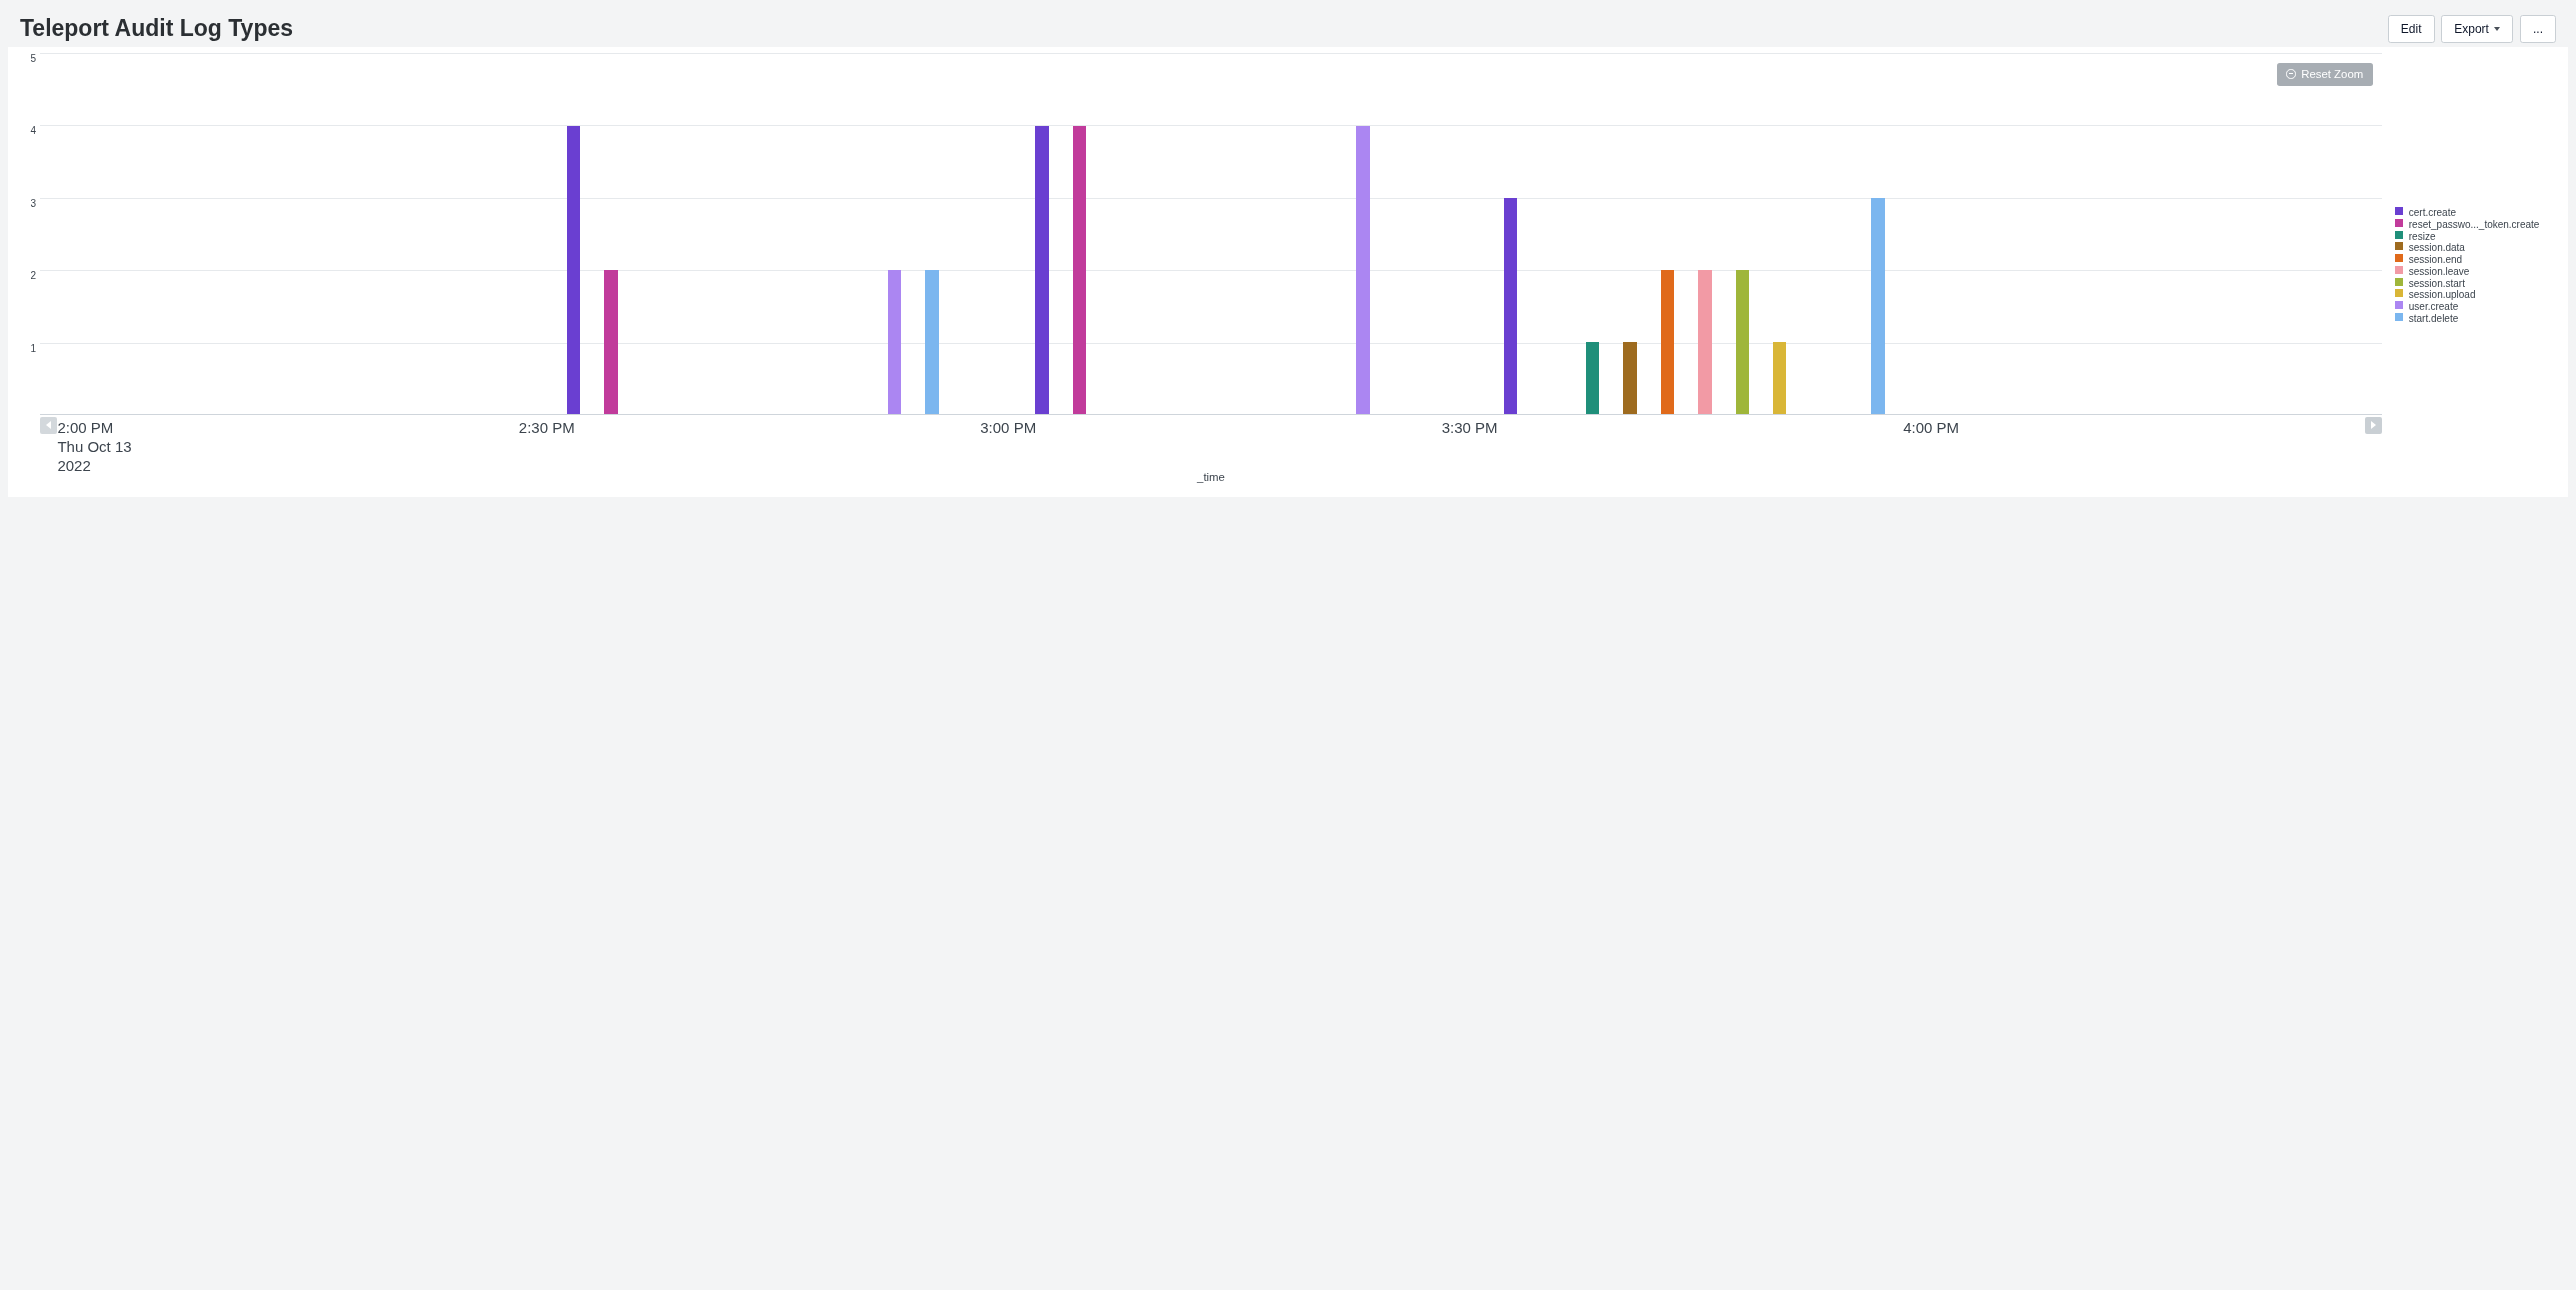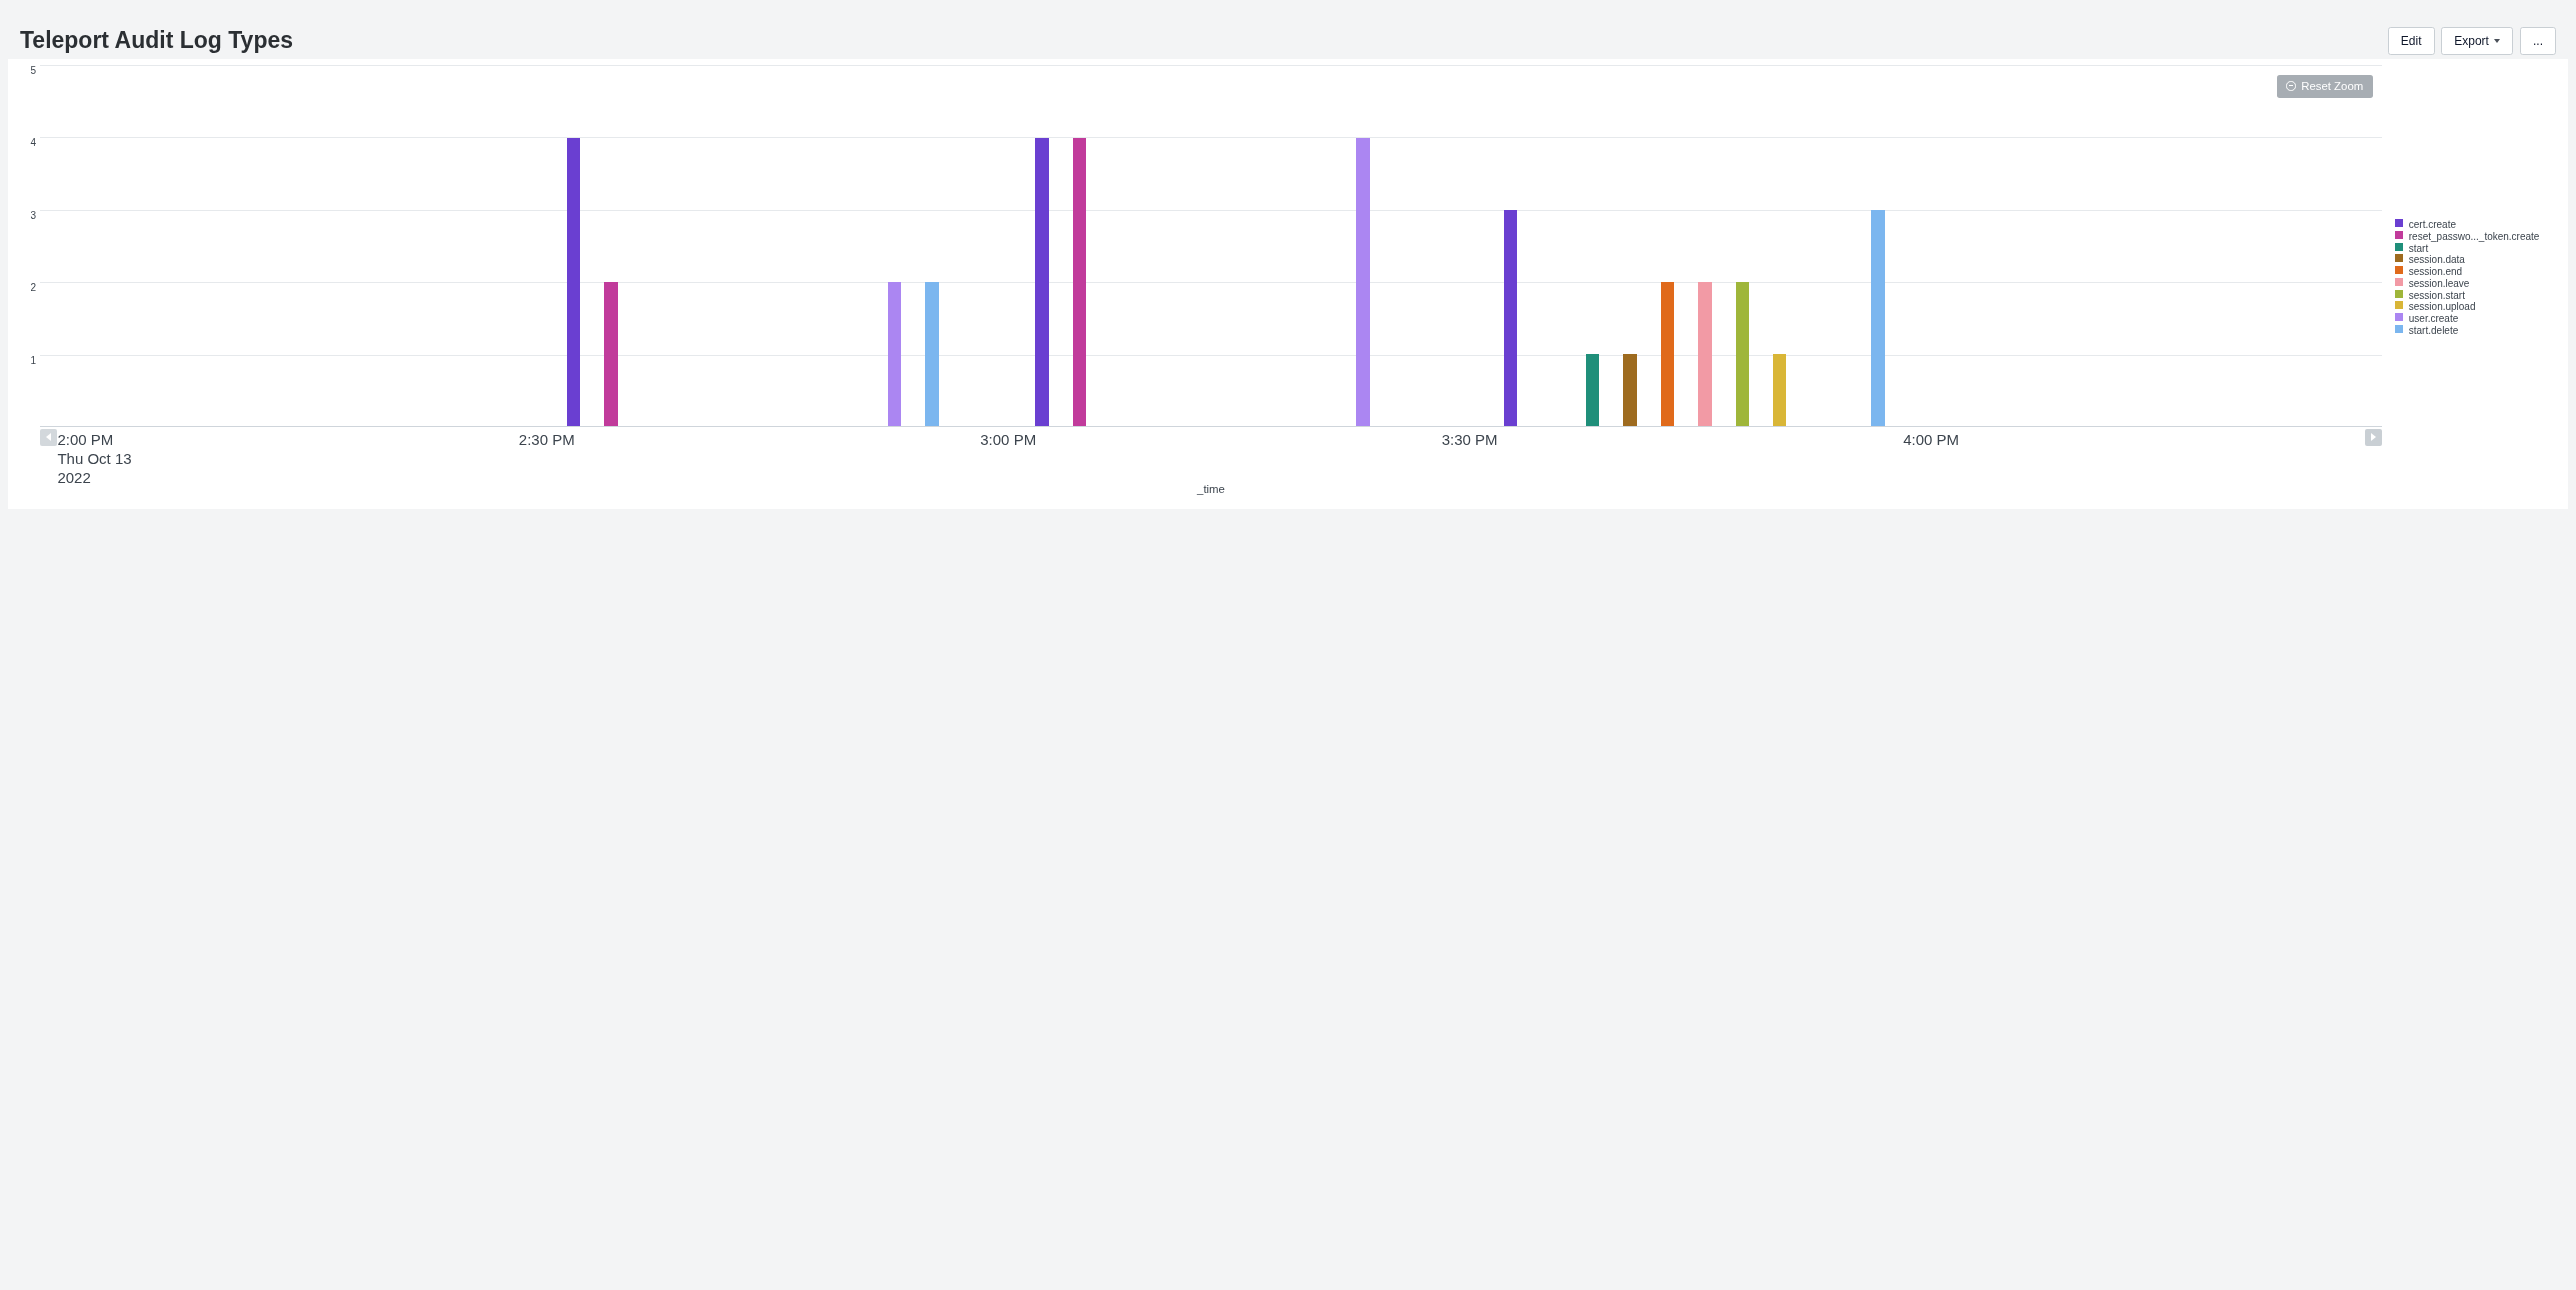--- a/index.html
+++ b/index.html
@@ -13,21 +13,20 @@
     background: #fff;
     border-radius: 0;
     width: 100%;
   }
   .header {
     display: flex;
     align-items: center;
     justify-content: space-between;
     padding: 6.7px 12px 4px 12px;
     background: #f3f4f5;
-    margin-top: 12px;
   }
   .title {
     font-size: 23px;
     font-weight: 600;
     color: #2b2f33;
   }
   .actions { display: flex; gap: 6.7px; }
   .btn {
     background: #fff;
     border: 0.7px solid #c9cfd4;
@@ -240,21 +239,21 @@
           <div class="legend-item">
             <span class="swatch" style="background: rgb(106, 63, 209);"></span>
             <span>cert.create</span>
           </div>
           <div class="legend-item">
             <span class="swatch" style="background: rgb(193, 59, 155);"></span>
             <span>reset_passwo..._token.create</span>
           </div>
           <div class="legend-item">
             <span class="swatch" style="background: rgb(31, 143, 122);"></span>
-            <span>start</span>
+            <span>resize</span>
           </div>
           <div class="legend-item">
             <span class="swatch" style="background: rgb(158, 107, 31);"></span>
             <span>session.data</span>
           </div>
           <div class="legend-item">
             <span class="swatch" style="background: rgb(224, 106, 27);"></span>
             <span>session.end</span>
           </div>
           <div class="legend-item">

